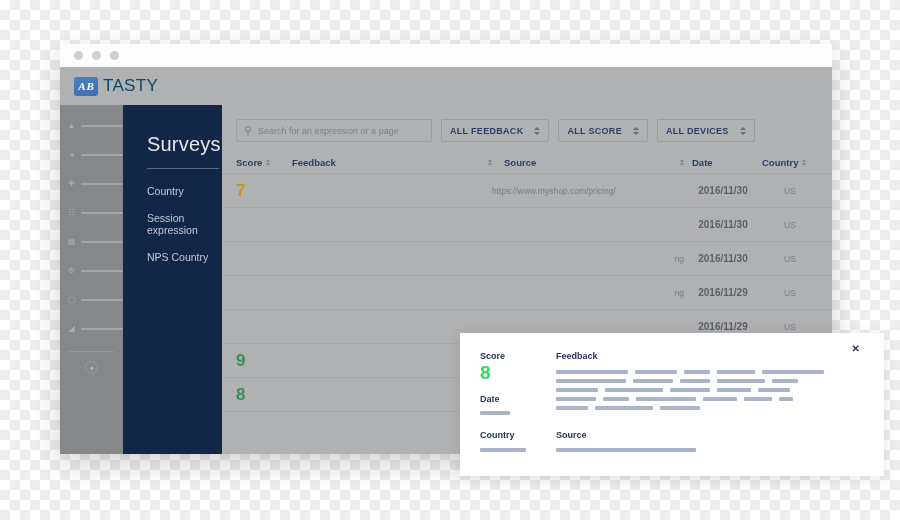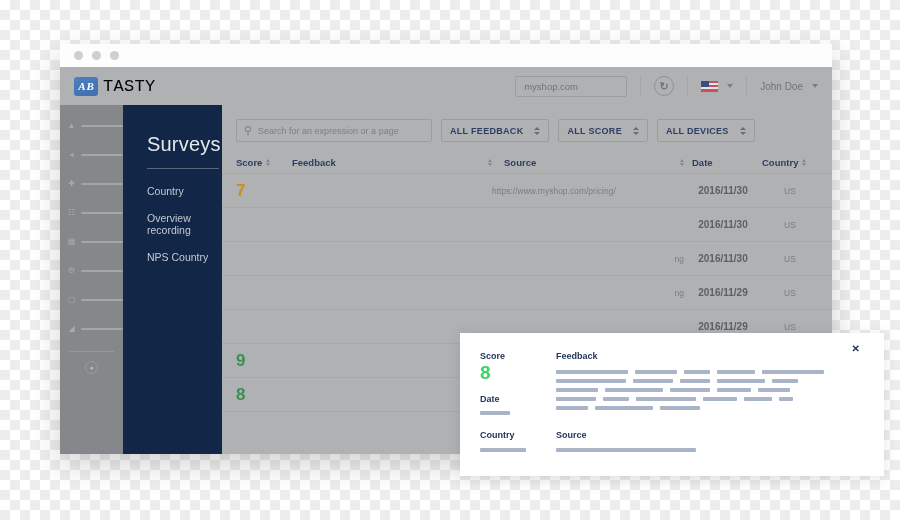--- a/index.html
+++ b/index.html
@@ -47,22 +47,22 @@
     width:24px; height:19px; border-radius:3px;
     background:linear-gradient(160deg,#4a7fc1,#3f6fae);
     display:flex; align-items:center; justify-content:center;
     gap:1px;
     font-style:italic; font-weight:bold; font-size:11px;
     color:#ffffff;
     font-family:"Liberation Serif", serif;
     letter-spacing:0px;
   }
   #logo-text {
-    font-size:17px; color:#000000; letter-spacing:0.3px;
-    font-family:Liberation Mono, monospace;
+    font-size:17px; color:#0c4a6e; letter-spacing:0.3px;
+    font-family:Liberation Sans, sans-serif;
   }
   #header-right {
     position:absolute; right:6px; top:0; height:38px;
     display:flex; align-items:center; gap:0;
   }
   #shop-input {
     width:112px; height:21px;
     border:1px solid #9b9da0; border-radius:2px;
     background:transparent;
     color:#6f7377; font-size:9.5px;
@@ -208,31 +208,20 @@
 
   <div id="appheader">
     <div id="logo-wrap">
       <span id="logo-mark">
         <span>A</span>
           <span>B</span>
       </span>
       <span id="logo-text">TASTY</span>
     </div>
 
-    <div id="header-right">
-      <div id="shop-input">myshop.com</div>
-      <span class="hdr-sep"></span>
-      <span id="refresh-btn">↻</span>
-      <span class="hdr-sep"></span>
-      <span id="flag"></span>
-      <span class="caret-sm"></span>
-      <span class="hdr-sep"></span>
-      <span id="username">John Doe</span>
-      <span class="caret-sm" style="margin-right:8px"></span>
-    </div>
   </div>
 
   <div id="appbody">
 
     <div id="rail">
       <div class="rail-row">
           <span class="rail-ico">▲</span>
           <span class="rail-bar"></span>
         </div>
       <div class="rail-row">
@@ -264,21 +253,21 @@
           <span class="rail-bar"></span>
         </div>
       <div id="rail-divider"></div>
       <div id="rail-circle">●</div>
     </div>
 
     <div id="navy">
       <div id="insights-title">Surveys</div>
       <div id="navy-rule"></div>
       <div class="navy-item">Country</div>
-      <div class="navy-item">Overview recording</div>
+      <div class="navy-item">Session expression</div>
       <div class="navy-item">NPS Country</div>
     </div>
 
     <div id="main">
 
       <div id="filterbar">
         <div id="search-box">
           <span id="search-glyph">⚲</span>
           <span id="search-ph">Search for an expression or a page</span>
         </div>

